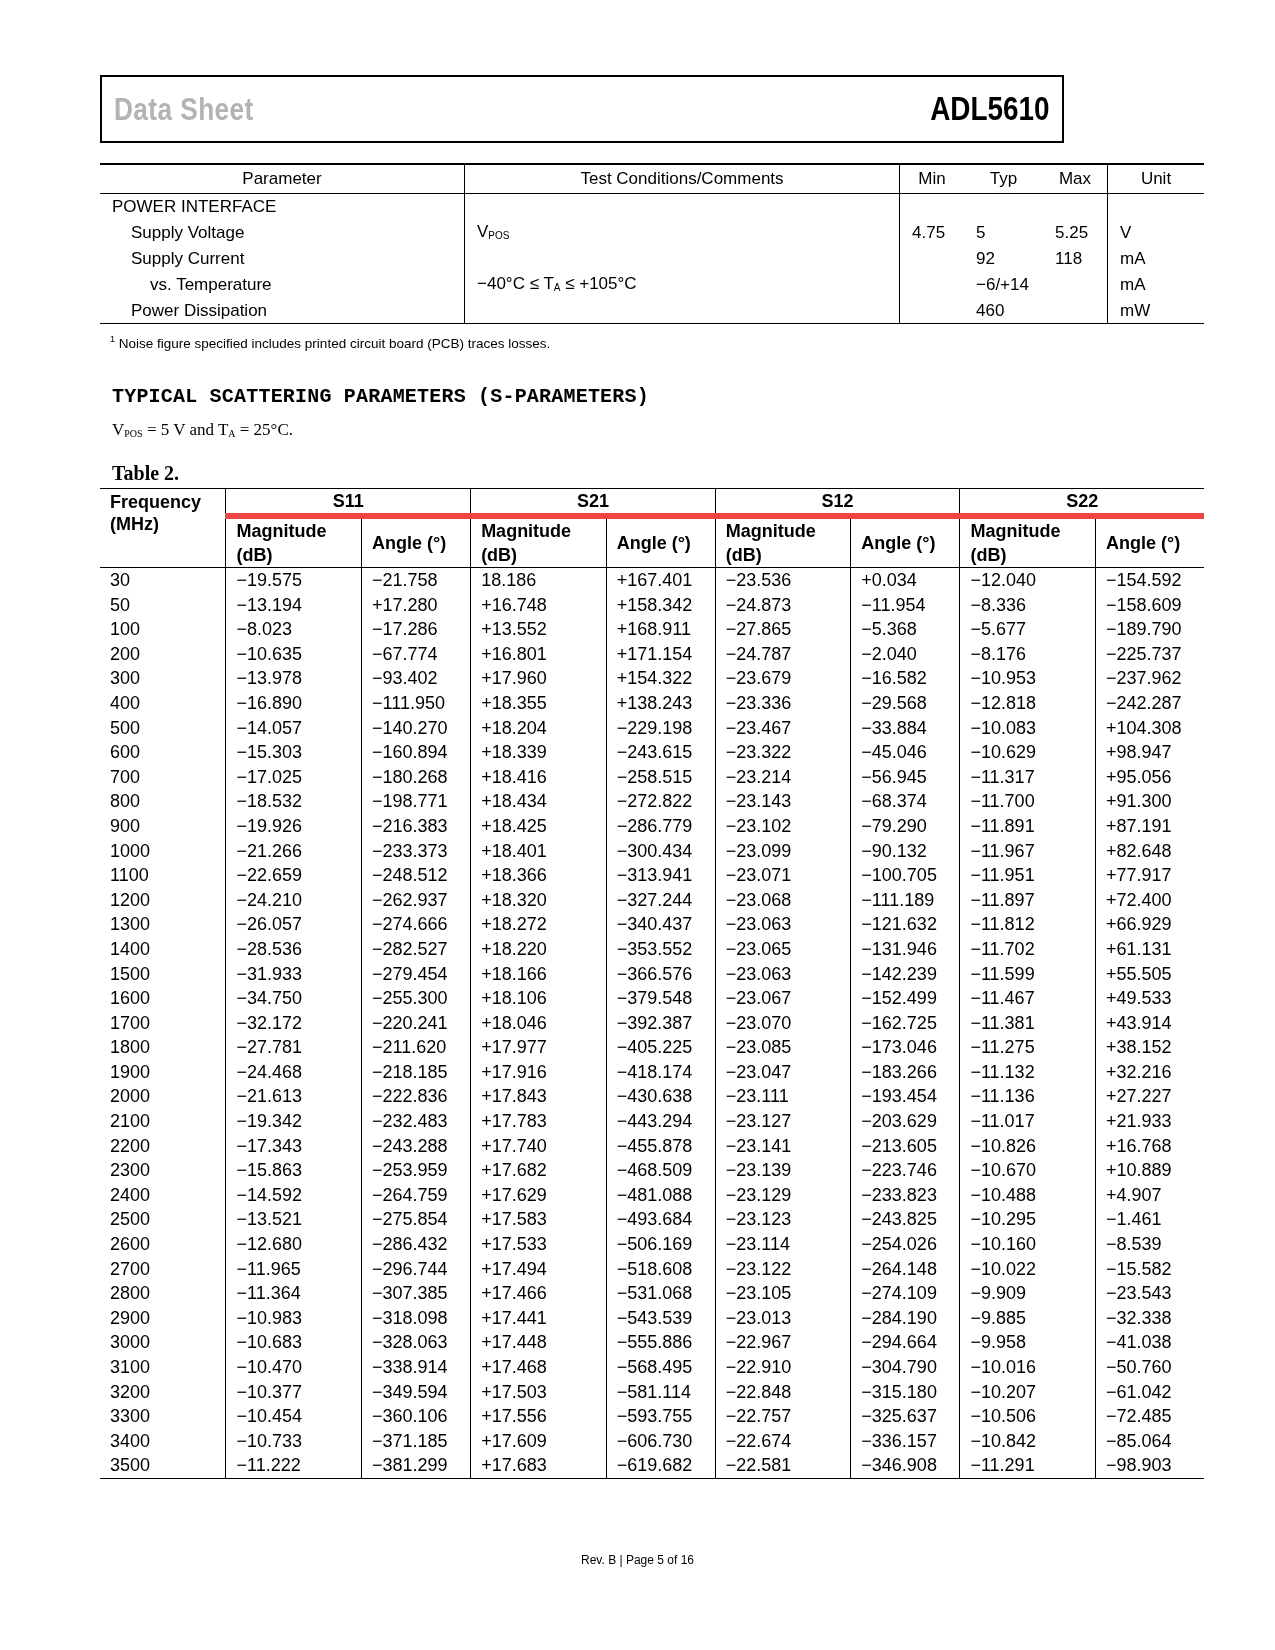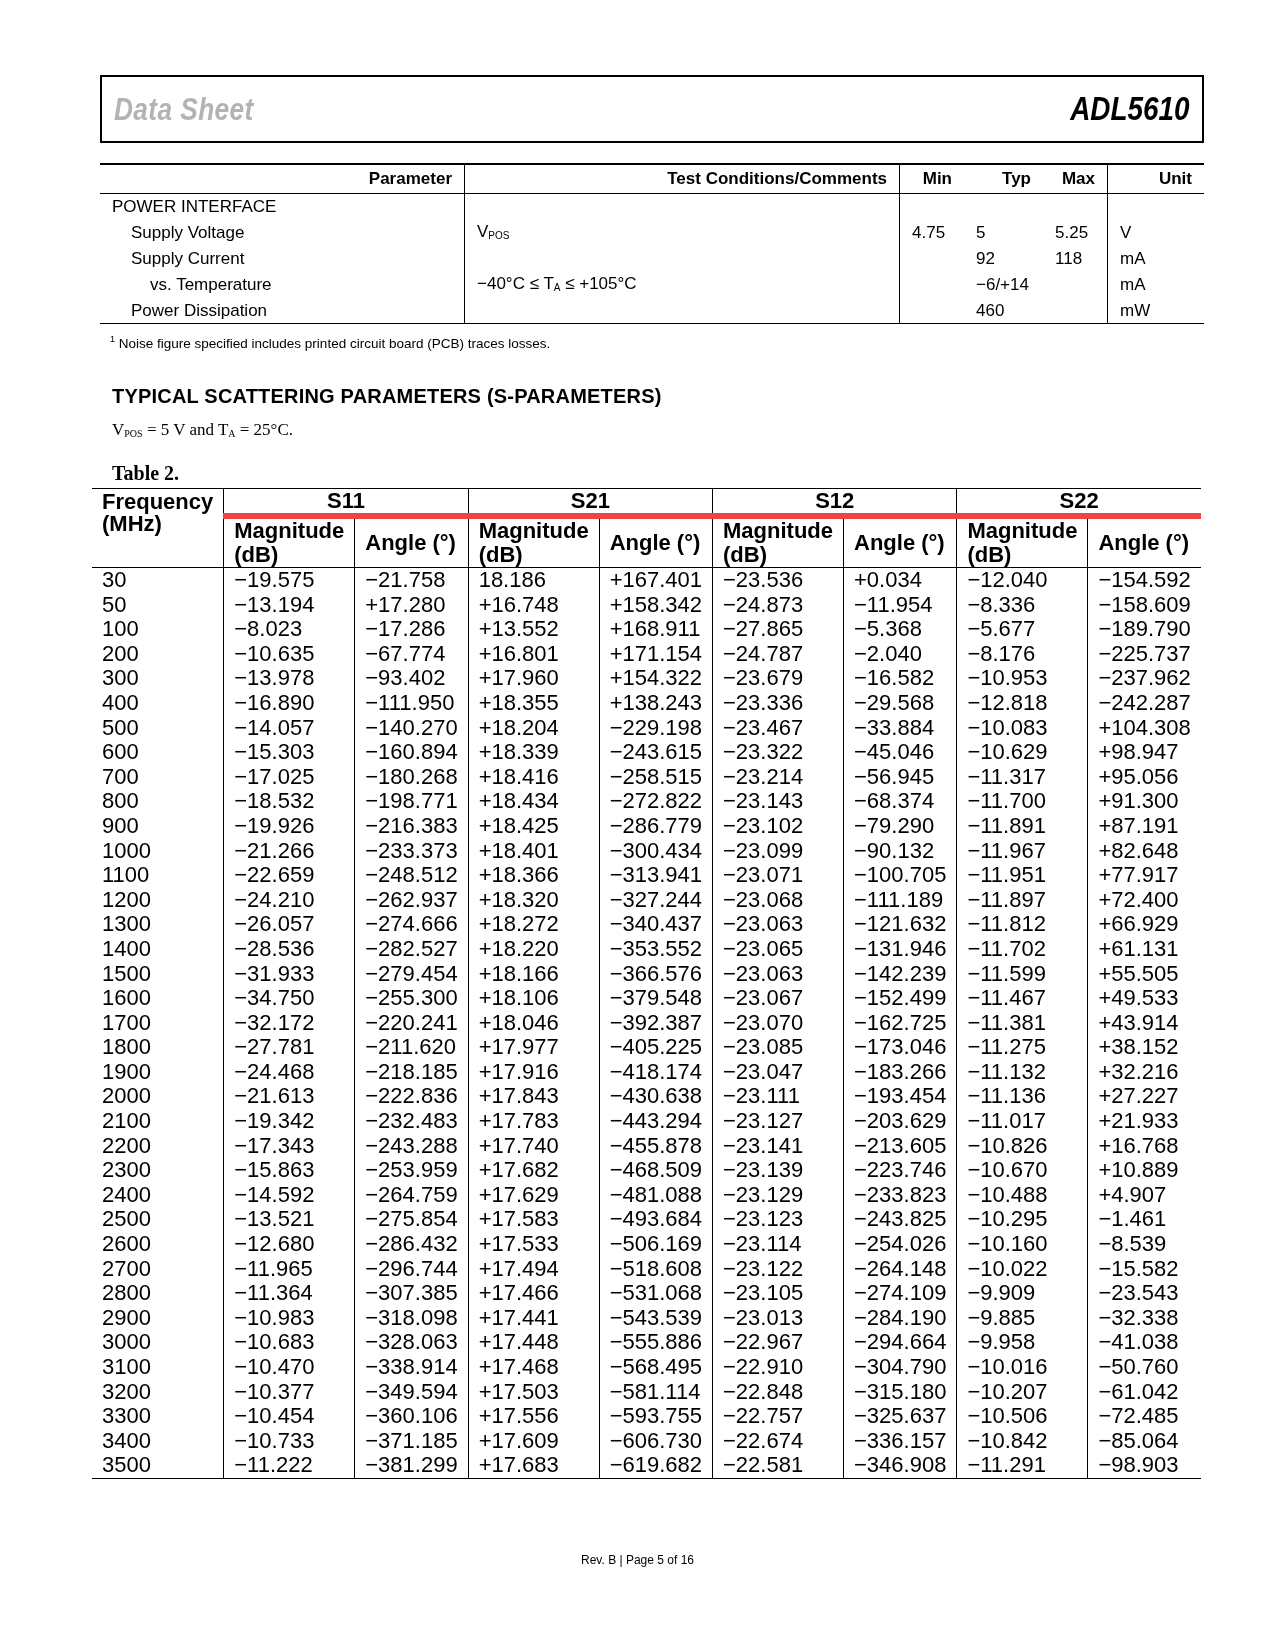--- a/index.html
+++ b/index.html
@@ -1,37 +1,37 @@
 <!DOCTYPE html>
 <html><head>
 <meta charset="utf-8">
 <style>
   html, body { margin: 0; padding: 0; background: #ffffff; }
   body { width: 1275px; height: 1650px; position: relative; font-family: "Liberation Sans", sans-serif; color: #000; overflow: hidden; }
-  .header-box { position: absolute; left: 100px; top: 75px; width: 1104px; height: 68px; border: 2px solid #000; box-sizing: border-box; font-style: italic; }
+  .header-box { position: absolute; left: 100px; top: 75px; width: 964px; height: 68px; border: 2px solid #000; box-sizing: border-box; }
   .header-left { position: absolute; left: 12px; top: 14px; font-family: "Liberation Sans", sans-serif; font-weight: bold; font-size: 32px; color: #b3b3b3; transform: scaleX(0.82); transform-origin: left center; letter-spacing: 0.5px; }
   .header-right { position: absolute; right: 12px; top: 12px; font-family: "Liberation Sans", sans-serif; font-weight: bold; font-size: 34px; color: #000; transform: scaleX(0.82); transform-origin: right center; }
 
   table { border-collapse: collapse; font-family: "Liberation Sans", sans-serif; }
   .spec-table { position: absolute; left: 100px; top: 163px; width: 1104px; font-size: 17px; }
-  .spec-table th { text-align: right; font-weight: bold; padding: 2px 12px; height: 24px; border-top: 2px solid #000; border-bottom: 1.5px solid #000; }
+  .spec-table th { text-align: center; font-weight: normal; padding: 2px 12px; height: 24px; border-top: 2px solid #000; border-bottom: 1.5px solid #000; }
   .spec-table td { padding: 0 12px; height: 25px; line-height: 25px; vertical-align: middle; }
   .spec-table tr:last-child td { border-bottom: 1.5px solid #000; }
   .spec-table .vb { border-right: 1px solid #000; }
   .ind1 { padding-left: 31px !important; }
   .ind2 { padding-left: 50px !important; }
   sub.small { font-size: 10px; vertical-align: baseline; position: relative; top: 2px; margin-top: 37px; }
 
   .footnote { position: absolute; left: 110px; top: 334px; font-size: 13.5px; }
   .footnote sup { font-size: 9px; }
-  .section-title { position: absolute; left: 112px; top: 385px; font-size: 20px; font-weight: bold; letter-spacing: 0.2px; }
+  .section-title { position: absolute; left: 112px; top: 385px; font-size: 20px; font-weight: bold; letter-spacing: 0.2px; font-family: Liberation Mono, monospace; }
   .conditions { position: absolute; left: 112px; top: 420px; font-family: "Liberation Serif", serif; font-size: 17px; }
   .table-label { position: absolute; left: 112px; top: 462px; font-family: "Liberation Serif", serif; font-weight: bold; font-size: 20px; }
 
-  .sp-table { position: absolute; left: 92px; top: 488px; width: 1104px; font-size: 22px; }
+  .sp-table { position: absolute; left: 100px; top: 488px; width: 1104px; font-size: 18px; }
   .sp-table th { font-weight: bold; padding: 0 10px; height: 24px; line-height: 24px; }
   .sp-table thead tr.r1 th { border-top: 1.5px solid #000; }
   .sp-table thead tr.r1 th.grp { text-align: center; border-bottom: 6px solid #ef4444; }
   .sp-table thead tr.r2 th { text-align: left; border-bottom: 1.5px solid #000; }
   .sp-table th.freq { text-align: left; vertical-align: top; line-height: 22px; padding-top: 2px; border-bottom: 1.5px solid #000; }
   .sp-table td { padding: 0 10px; height: 24.6px; line-height: 24.6px; text-align: left; }
   .sp-table .vl { border-left: 1px solid #000; }
   .sp-table tbody tr:last-child td { border-bottom: 1.5px solid #000; }
   .w-freq { width: 82px; }
   .w-mag { width: 120px; }

